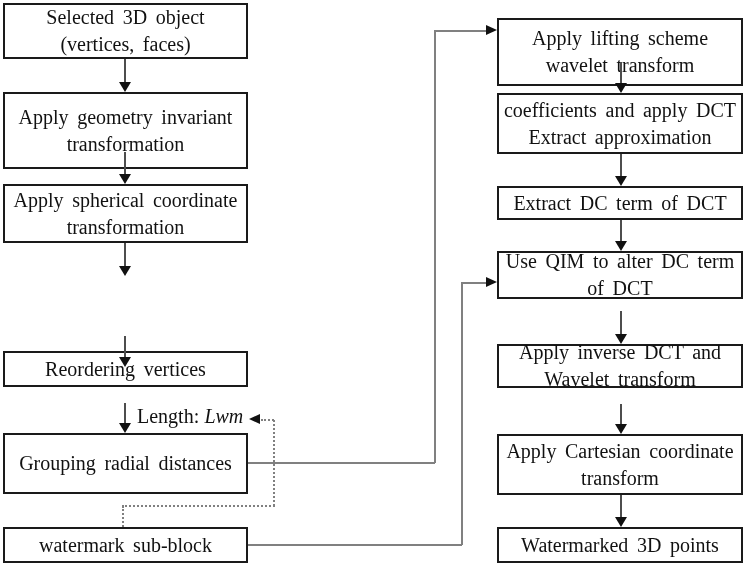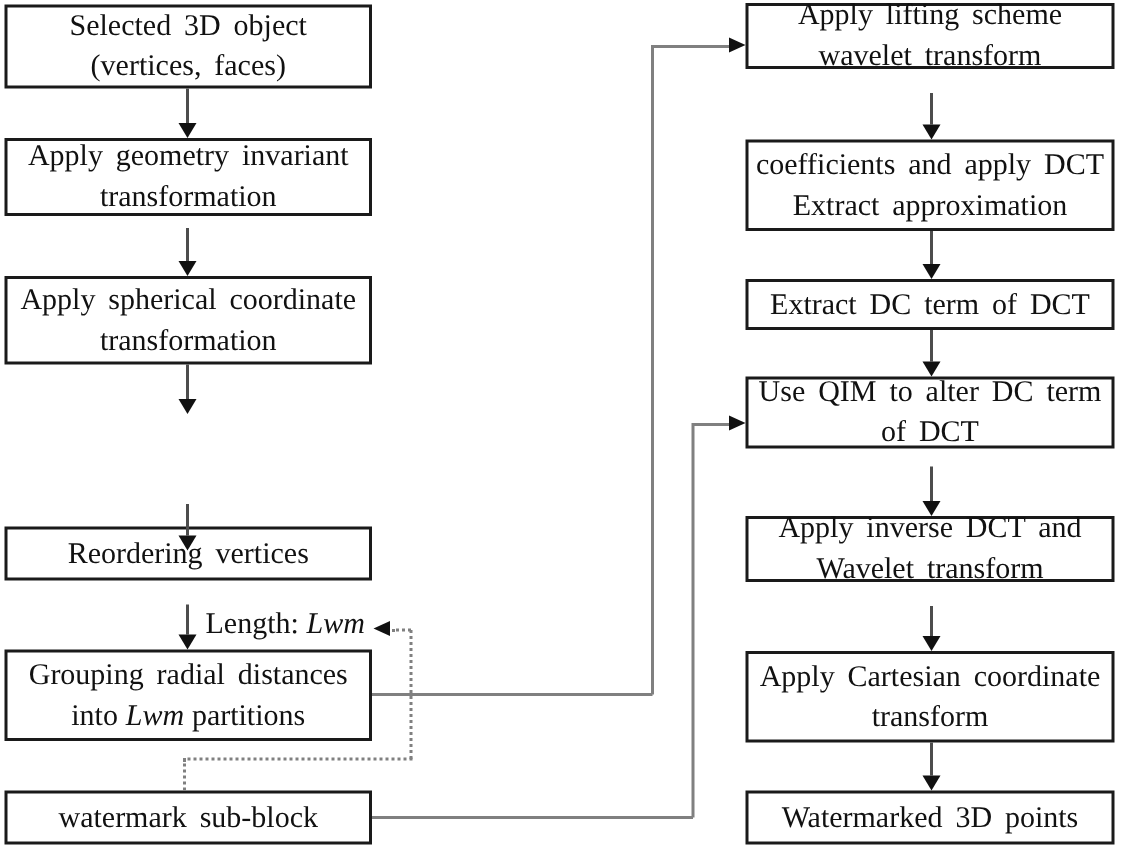--- a/index.html
+++ b/index.html
@@ -35,40 +35,39 @@
 </style>
 </head>
 <body>
 
 <div class="canvas">
 
   <div class="box lb" style="top:3px;height:56px">
     <div class="ln">Selected 3D object</div>
     <div class="ln">(vertices, faces)</div>
   </div>
-  <div class="box lb" style="top:92px;height:52px">
+  <div class="box lb" style="top:92px;height:77px">
     <div class="ln">Apply geometry invariant</div>
     <div class="ln">transformation</div>
   </div>
   <div class="box lb" style="top:184px;height:59px">
     <div class="ln">Apply spherical coordinate</div>
     <div class="ln">transformation</div>
   </div>
   <div class="box lb" style="top:351px;height:36px">
     <div class="ln">Reordering vertices</div>
   </div>
   <div class="box lb" style="top:433px;height:61px">
     <div class="ln">Grouping radial distances</div>
-    <div class="ln"><span>into</span><span class="mvar">Lwm</span><span>partitions</span></div>
   </div>
   <div class="box lb" style="top:527px;height:36px">
     <div class="ln">watermark sub-block</div>
   </div>
 
-  <div class="box rb" style="top:2px;height:44px">
+  <div class="box rb" style="top:18px;height:68px">
     <div class="ln">Apply lifting scheme</div>
     <div class="ln">wavelet transform</div>
   </div>
   <div class="box rb" style="top:93px;height:61px">
     <div class="ln">coefficients and apply DCT</div>
     <div class="ln">Extract approximation</div>
   </div>
   <div class="box rb" style="top:186px;height:34px">
     <div class="ln">Extract DC term of DCT</div>
   </div>

